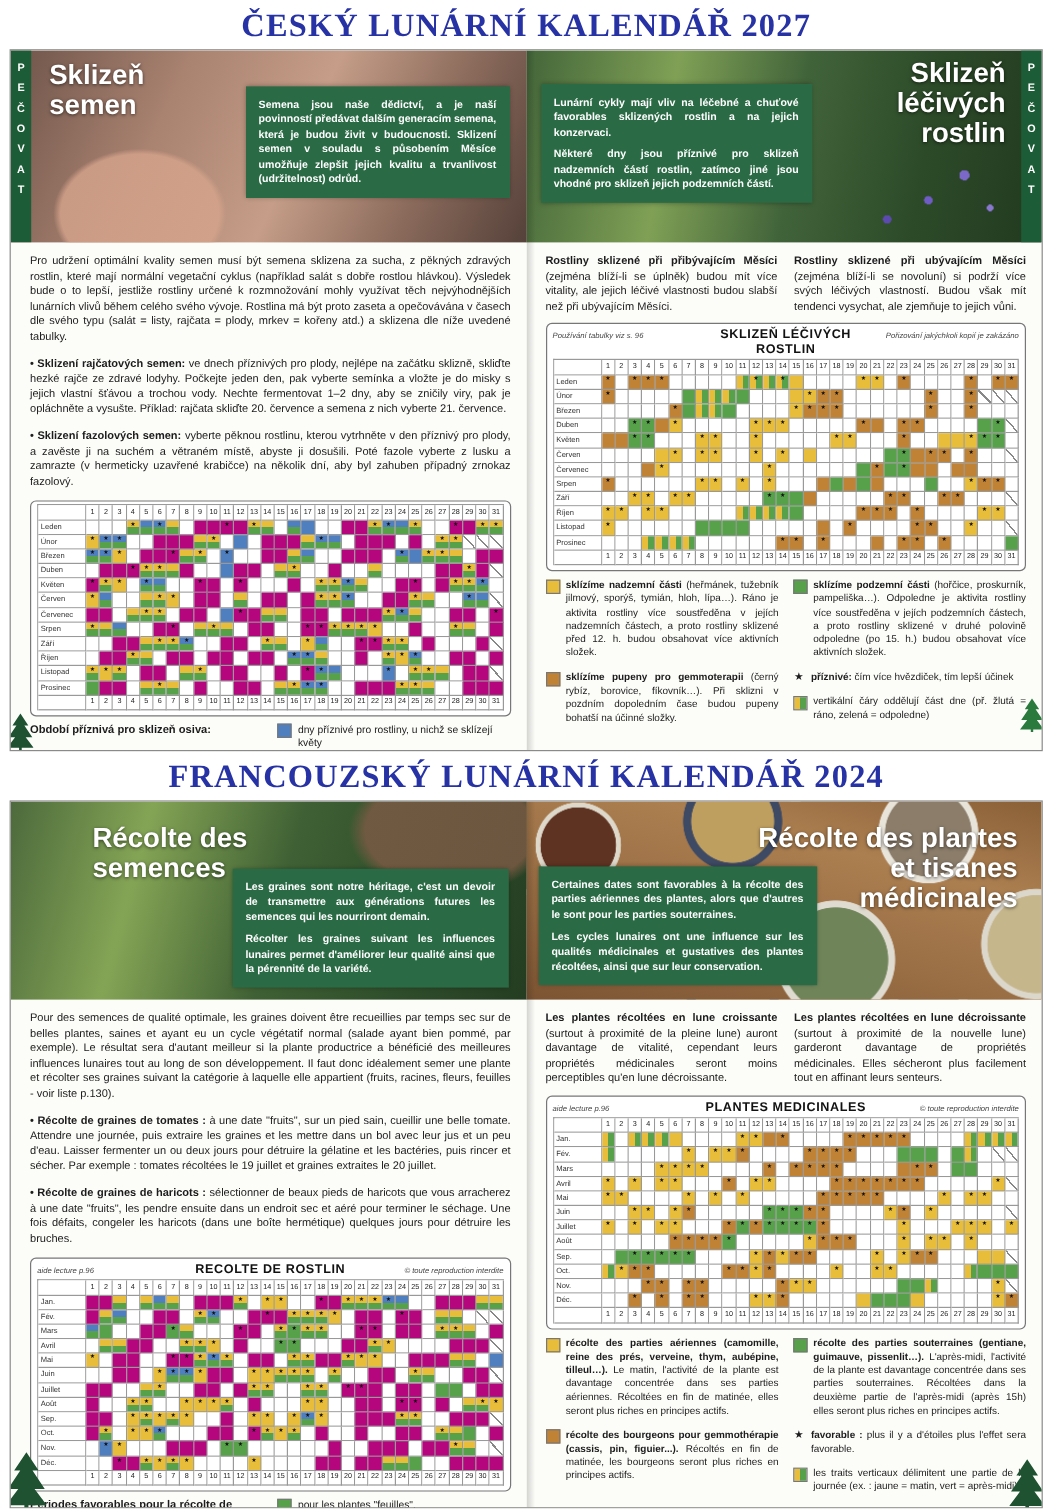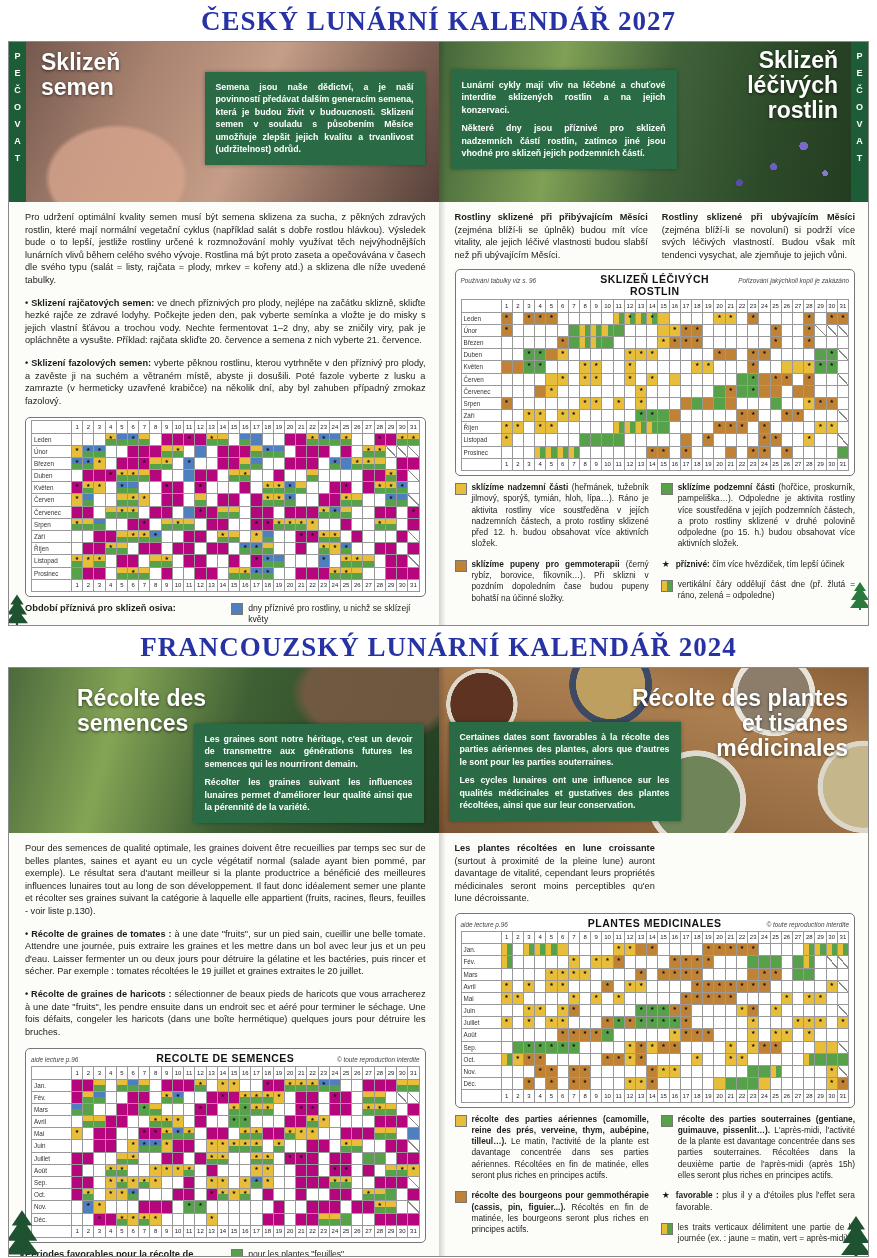--- a/index.html
+++ b/index.html
@@ -95,21 +95,21 @@
       <div class="headline" style="left:32px;top:8px;">
           <div class="line">Sklizeň</div>
           <div class="line">semen</div>
         </div>
       <div class="infobox" style="right:14px;top:30px;width:198px;">
           <div class="line">Semena jsou naše dědictví, a je naší povinností předávat dalším generacím semena, která je budou živit v budoucnosti. Sklizení semen v souladu s působením Měsíce umožňuje zlepšit jejich kvalitu a trvanlivost (udržitelnost) odrůd.</div>
         </div>
     </div>
     <div class="half photo-czech-right">
       <div class="infobox" style="left:12px;top:28px;width:204px;">
-          <div class="line">Lunární cykly mají vliv na léčebné a chuťové interdite sklizených rostlin a na jejich konzervaci.</div>
+          <div class="line">Lunární cykly mají vliv na léčebné a chuťové favorables sklizených rostlin a na jejich konzervaci.</div>
           <div class="line">Některé dny jsou příznivé pro sklizeň nadzemních částí rostlin, zatímco jiné jsou vhodné pro sklizeň jejich podzemních částí.</div>
         </div>
       <div class="headline right-al" style="right:30px;top:6px;">
           <div class="line">Sklizeň</div>
           <div class="line">léčivých</div>
           <div class="line">rostlin</div>
         </div>
       <div class="strip rightside">
           <span>P</span>
           <span>E</span>
@@ -1520,21 +1520,21 @@
   <div class="page-body">
     <div class="pcol">
       <div class="paras">
           <p>Pour des semences de qualité optimale, les graines doivent être recueillies par temps sec sur de belles plantes, saines et ayant eu un cycle végétatif normal (salade ayant bien pommé, par exemple). Le résultat sera d'autant meilleur si la plante productrice a bénéficié des meilleures influences lunaires tout au long de son développement. Il faut donc idéalement semer une plante et récolter ses graines suivant la catégorie à laquelle elle appartient (fruits, racines, fleurs, feuilles - voir liste p.130).</p>
           <p><b>• Récolte de graines de tomates : </b>à une date "fruits", sur un pied sain, cueillir une belle tomate. Attendre une journée, puis extraire les graines et les mettre dans un bol avec leur jus et un peu d'eau. Laisser fermenter un ou deux jours pour détruire la gélatine et les bactéries, puis rincer et sécher. Par exemple : tomates récoltées le 19 juillet et graines extraites le 20 juillet.</p>
           <p><b>• Récolte de graines de haricots : </b>sélectionner de beaux pieds de haricots que vous arracherez à une date "fruits", les pendre ensuite dans un endroit sec et aéré pour terminer le séchage. Une fois défaits, congeler les haricots (dans une boîte hermétique) quelques jours pour détruire les bruches.</p>
         </div>
       <div class="calendar">
           <div class="cal-head">
             <span class="cal-note">aide lecture p.96</span>
-            <span class="cal-title">RECOLTE DE SEMENCES</span>
+            <span class="cal-title">RECOLTE DE ROSTLIN</span>
             <span class="cal-note right">© toute reproduction interdite</span>
           </div>
           <div class="cal-grid">
             <div class="cal-mon"></div>
             <div class="cal-num">1</div>
             <div class="cal-num">2</div>
             <div class="cal-num">3</div>
             <div class="cal-num">4</div>
             <div class="cal-num">5</div>
             <div class="cal-num">6</div>
@@ -2203,20 +2203,21 @@
                 <span class="lg-sw" style="background: rgb(88, 161, 75);"></span>
                 <span class="lg-label">pour les plantes "feuilles".</span>
               </div>
             </div>
           </div>
         </div>
     </div>
     <div class="pcol">
       <div class="paras intro-cols">
           <p><b>Les plantes récoltées en lune croissante </b>(surtout à proximité de la pleine lune) auront davantage de vitalité, cependant leurs propriétés médicinales seront moins perceptibles qu'en lune décroissante.</p>
+          <p><b>Les plantes récoltées en lune décroissante </b>(surtout à proximité de la nouvelle lune) garderont davantage de propriétés médicinales. Elles sécheront plus facilement tout en affinant leurs senteurs.</p>
         </div>
       <div class="calendar">
           <div class="cal-head">
             <span class="cal-note">aide lecture p.96</span>
             <span class="cal-title">PLANTES MEDICINALES</span>
             <span class="cal-note right">© toute reproduction interdite</span>
           </div>
           <div class="cal-grid">
             <div class="cal-mon"></div>
             <div class="cal-num">1</div>

